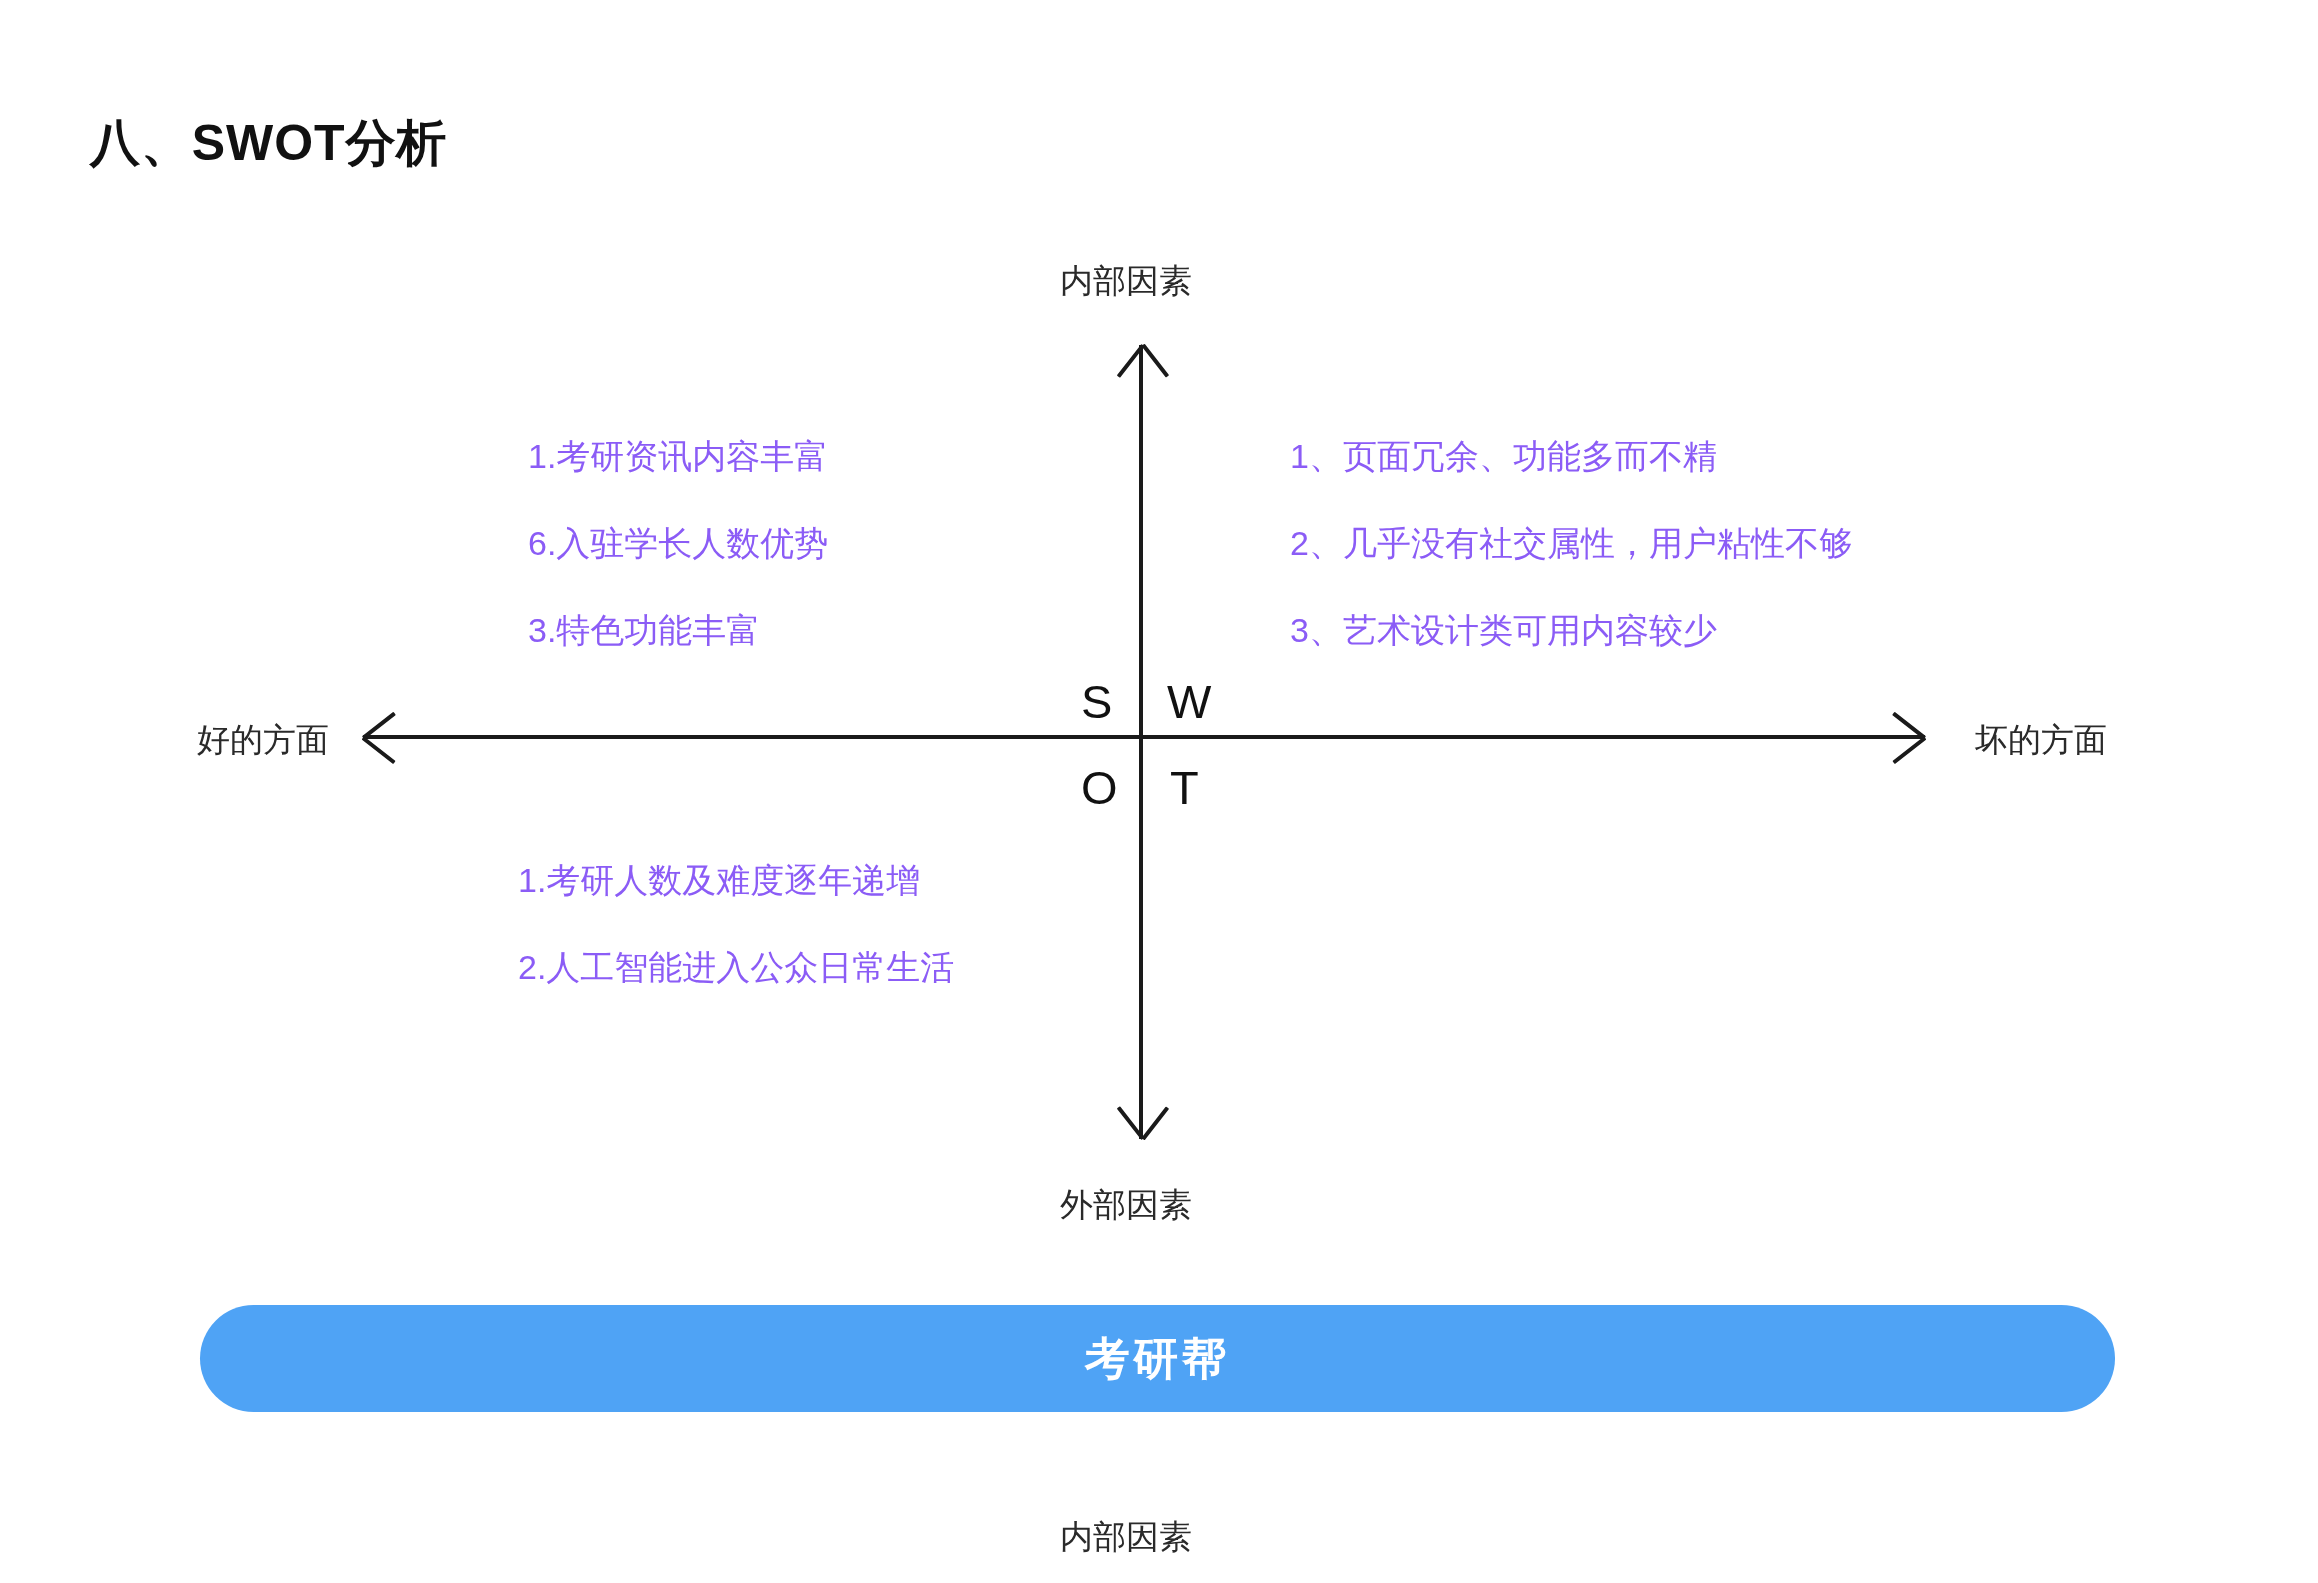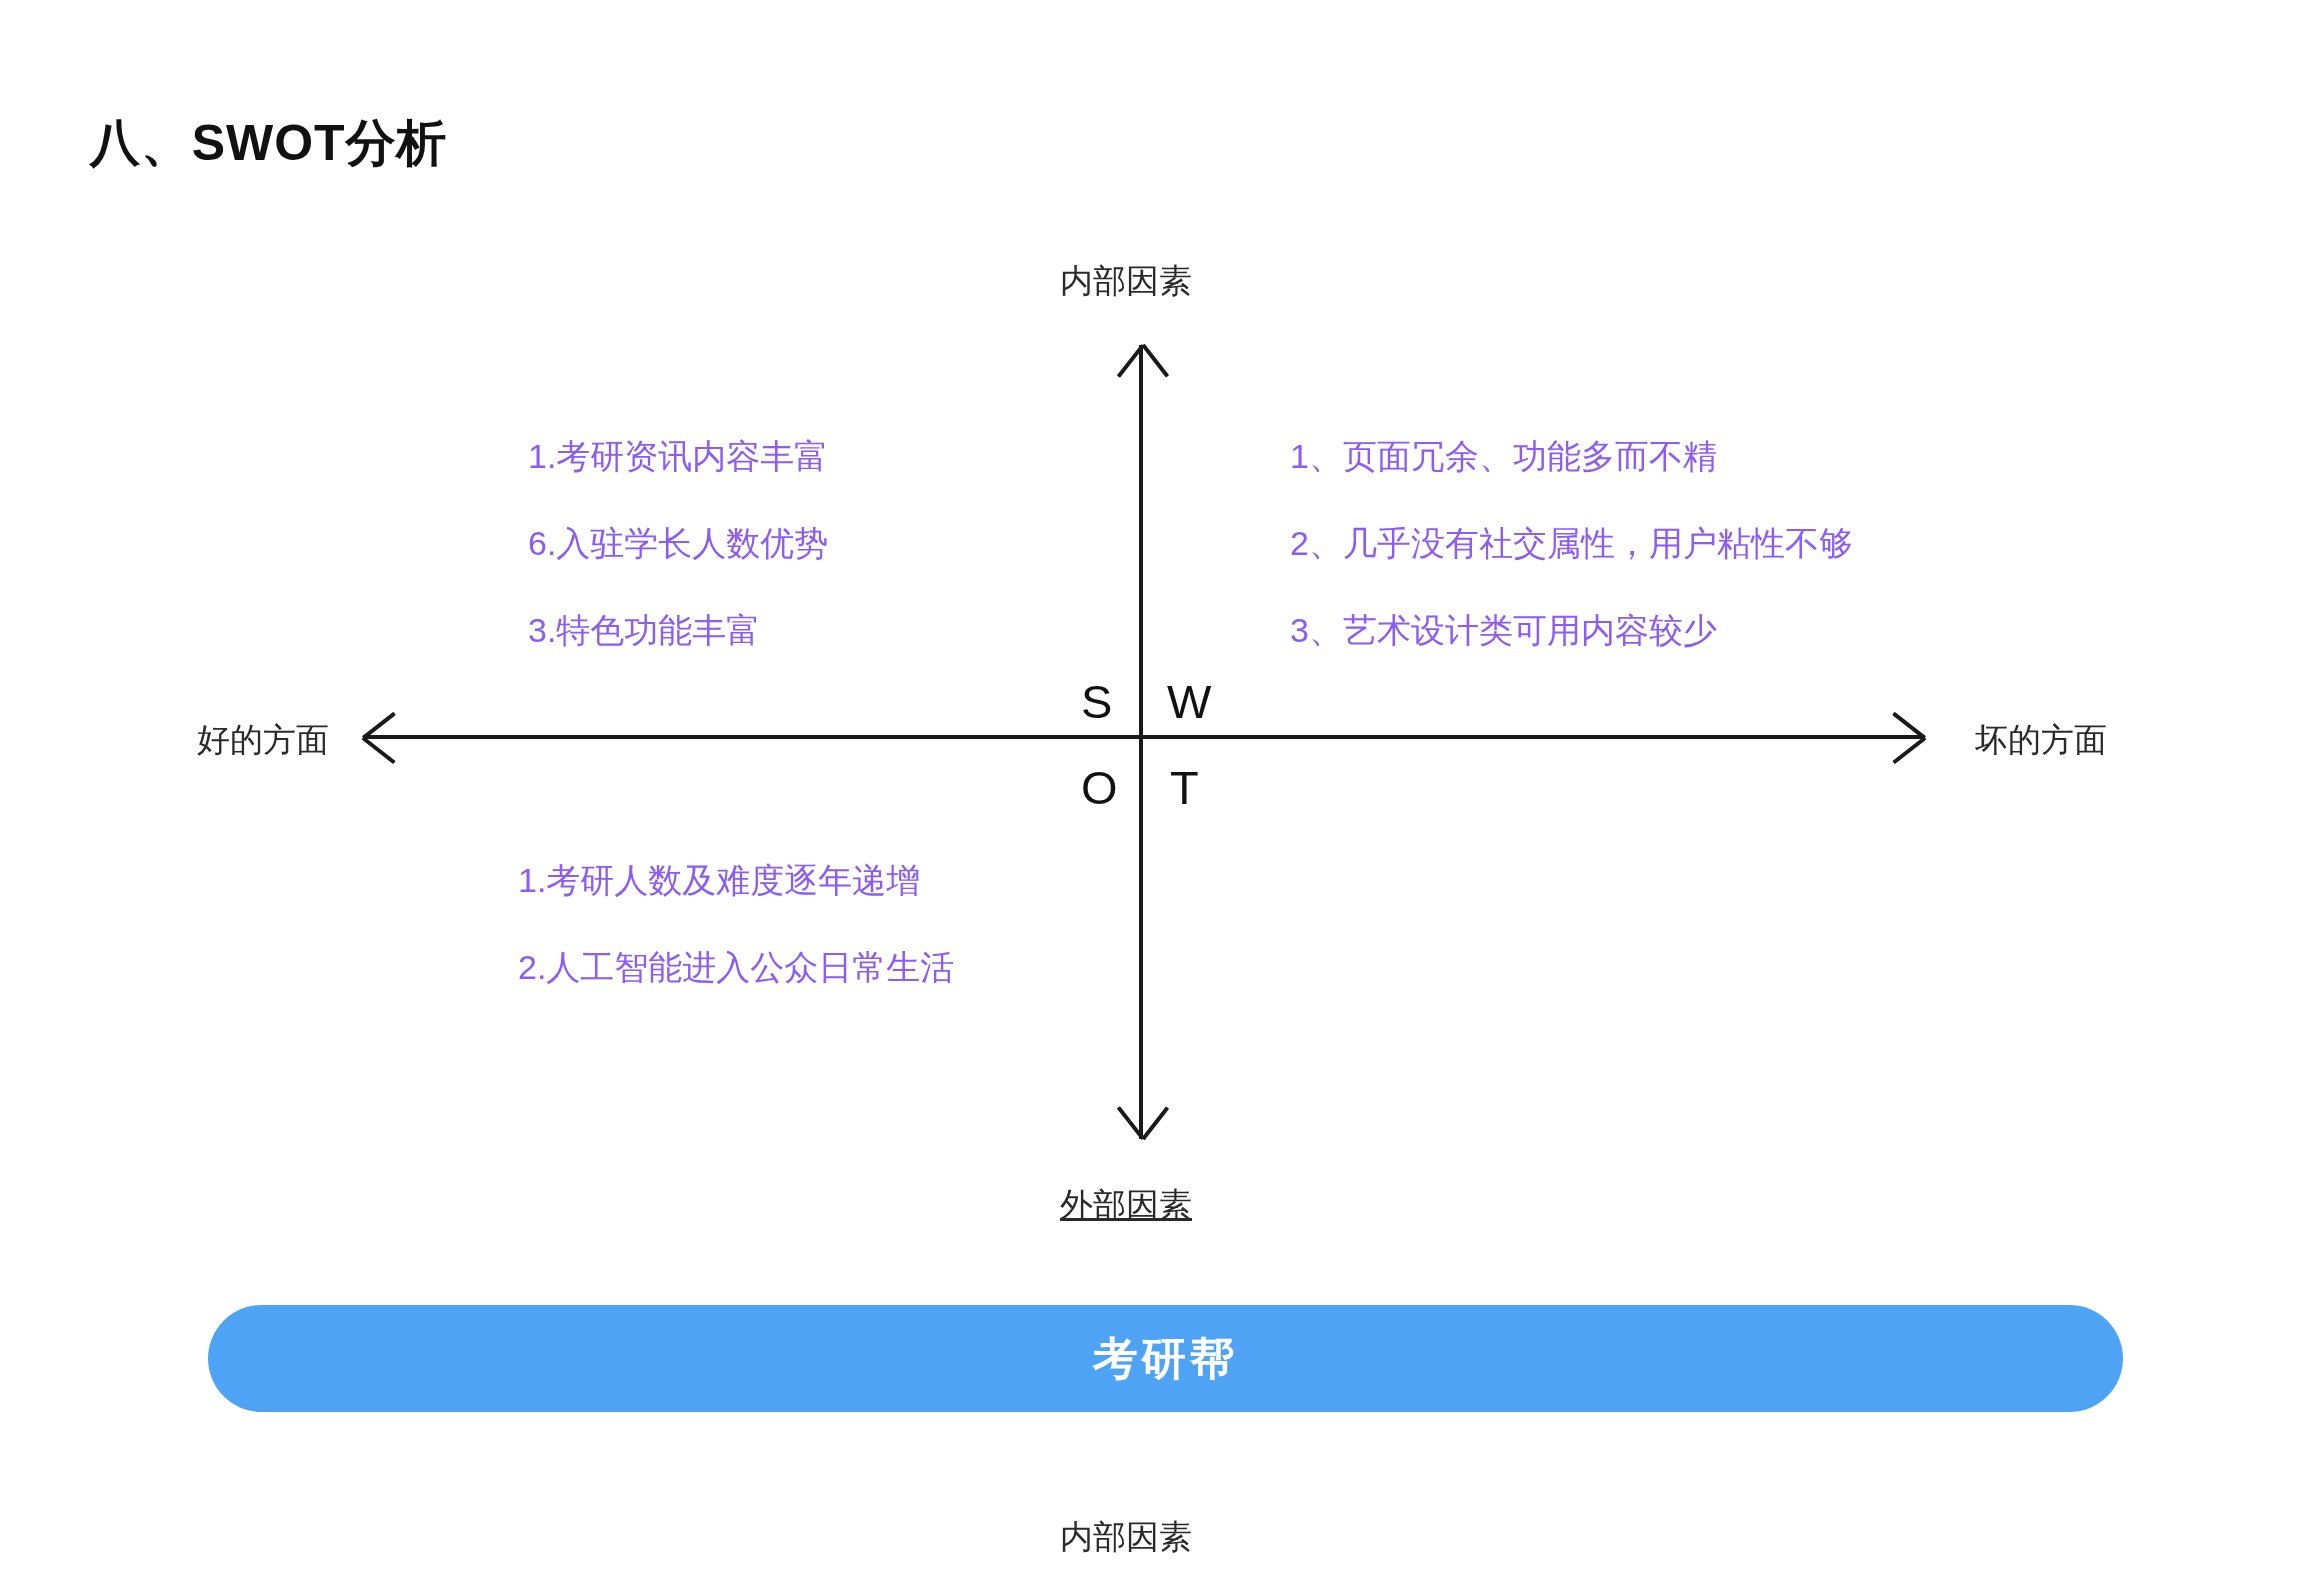--- a/index.html
+++ b/index.html
@@ -81,21 +81,21 @@
   .ah-right i.b { width: 40px; height: 3.5px; transform-origin: right center; transform: rotate(38deg);  right: 0; top: 0; }
 
   
   .axis-caption {
     position: absolute;
     font-size: 33px;
     color: #2a2a2a;
     white-space: nowrap;
   }
   .cap-top    { left: 1060px; top: 259px; }
-  .cap-bottom { left: 1060px; top: 1183px; text-decoration: underline; }
+  .cap-bottom { left: 1060px; top: 1183px; }
   .cap-left   { left: 197px;  top: 718px; }
   .cap-right  { left: 1975px; top: 718px; }
   .cap-footer { left: 1060px; top: 1515px; }
 
   
   .swot-letter {
     position: absolute;
     font-size: 47px;
     color: #111111;
     line-height: 1;
@@ -119,21 +119,21 @@
     color: #8b5cf6;
     line-height: 1;
     margin-bottom: 53px;
     white-space: nowrap;
   }
   .q-item:last-child { margin-bottom: 0; }
 
   
   .brand-banner {
     position: absolute;
-    left: 208px;
+    left: 200px;
     top: 1305px;
     width: 1915px;
     height: 107px;
     background: #4FA3F5;
     border-radius: 54px;
     display: flex;
     align-items: center;
     justify-content: center;
   }
   .brand-banner-label {

